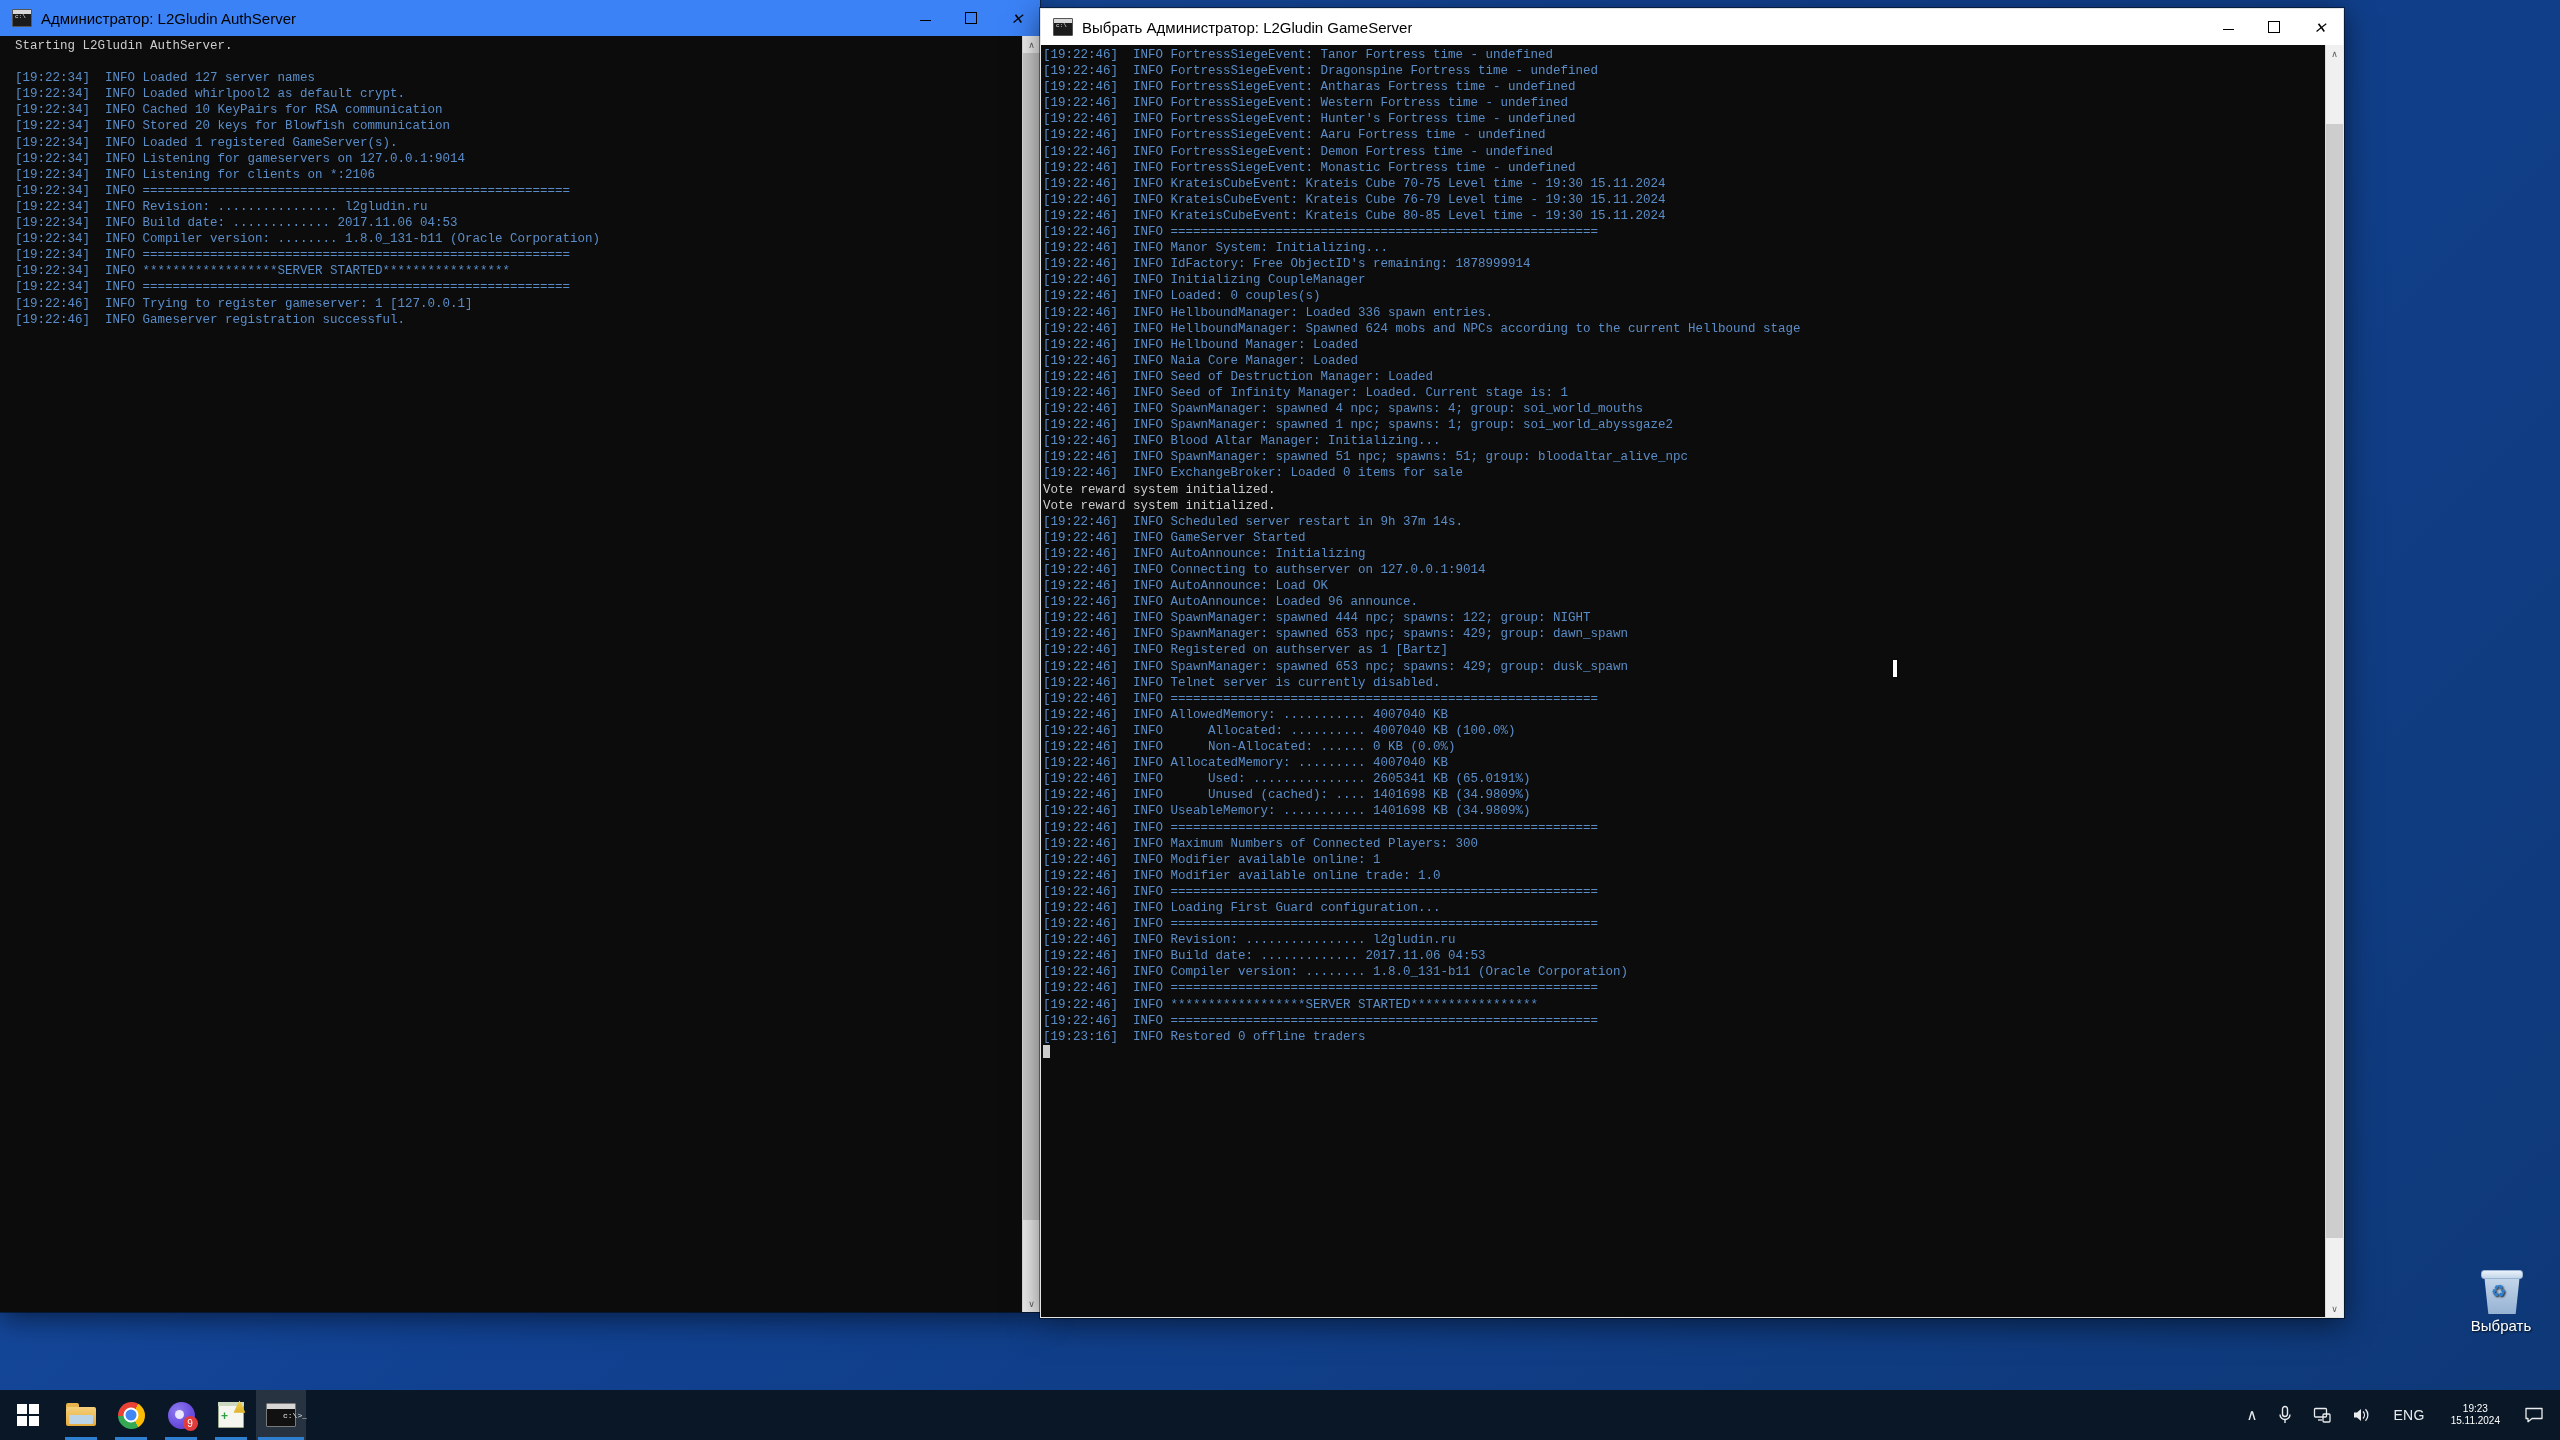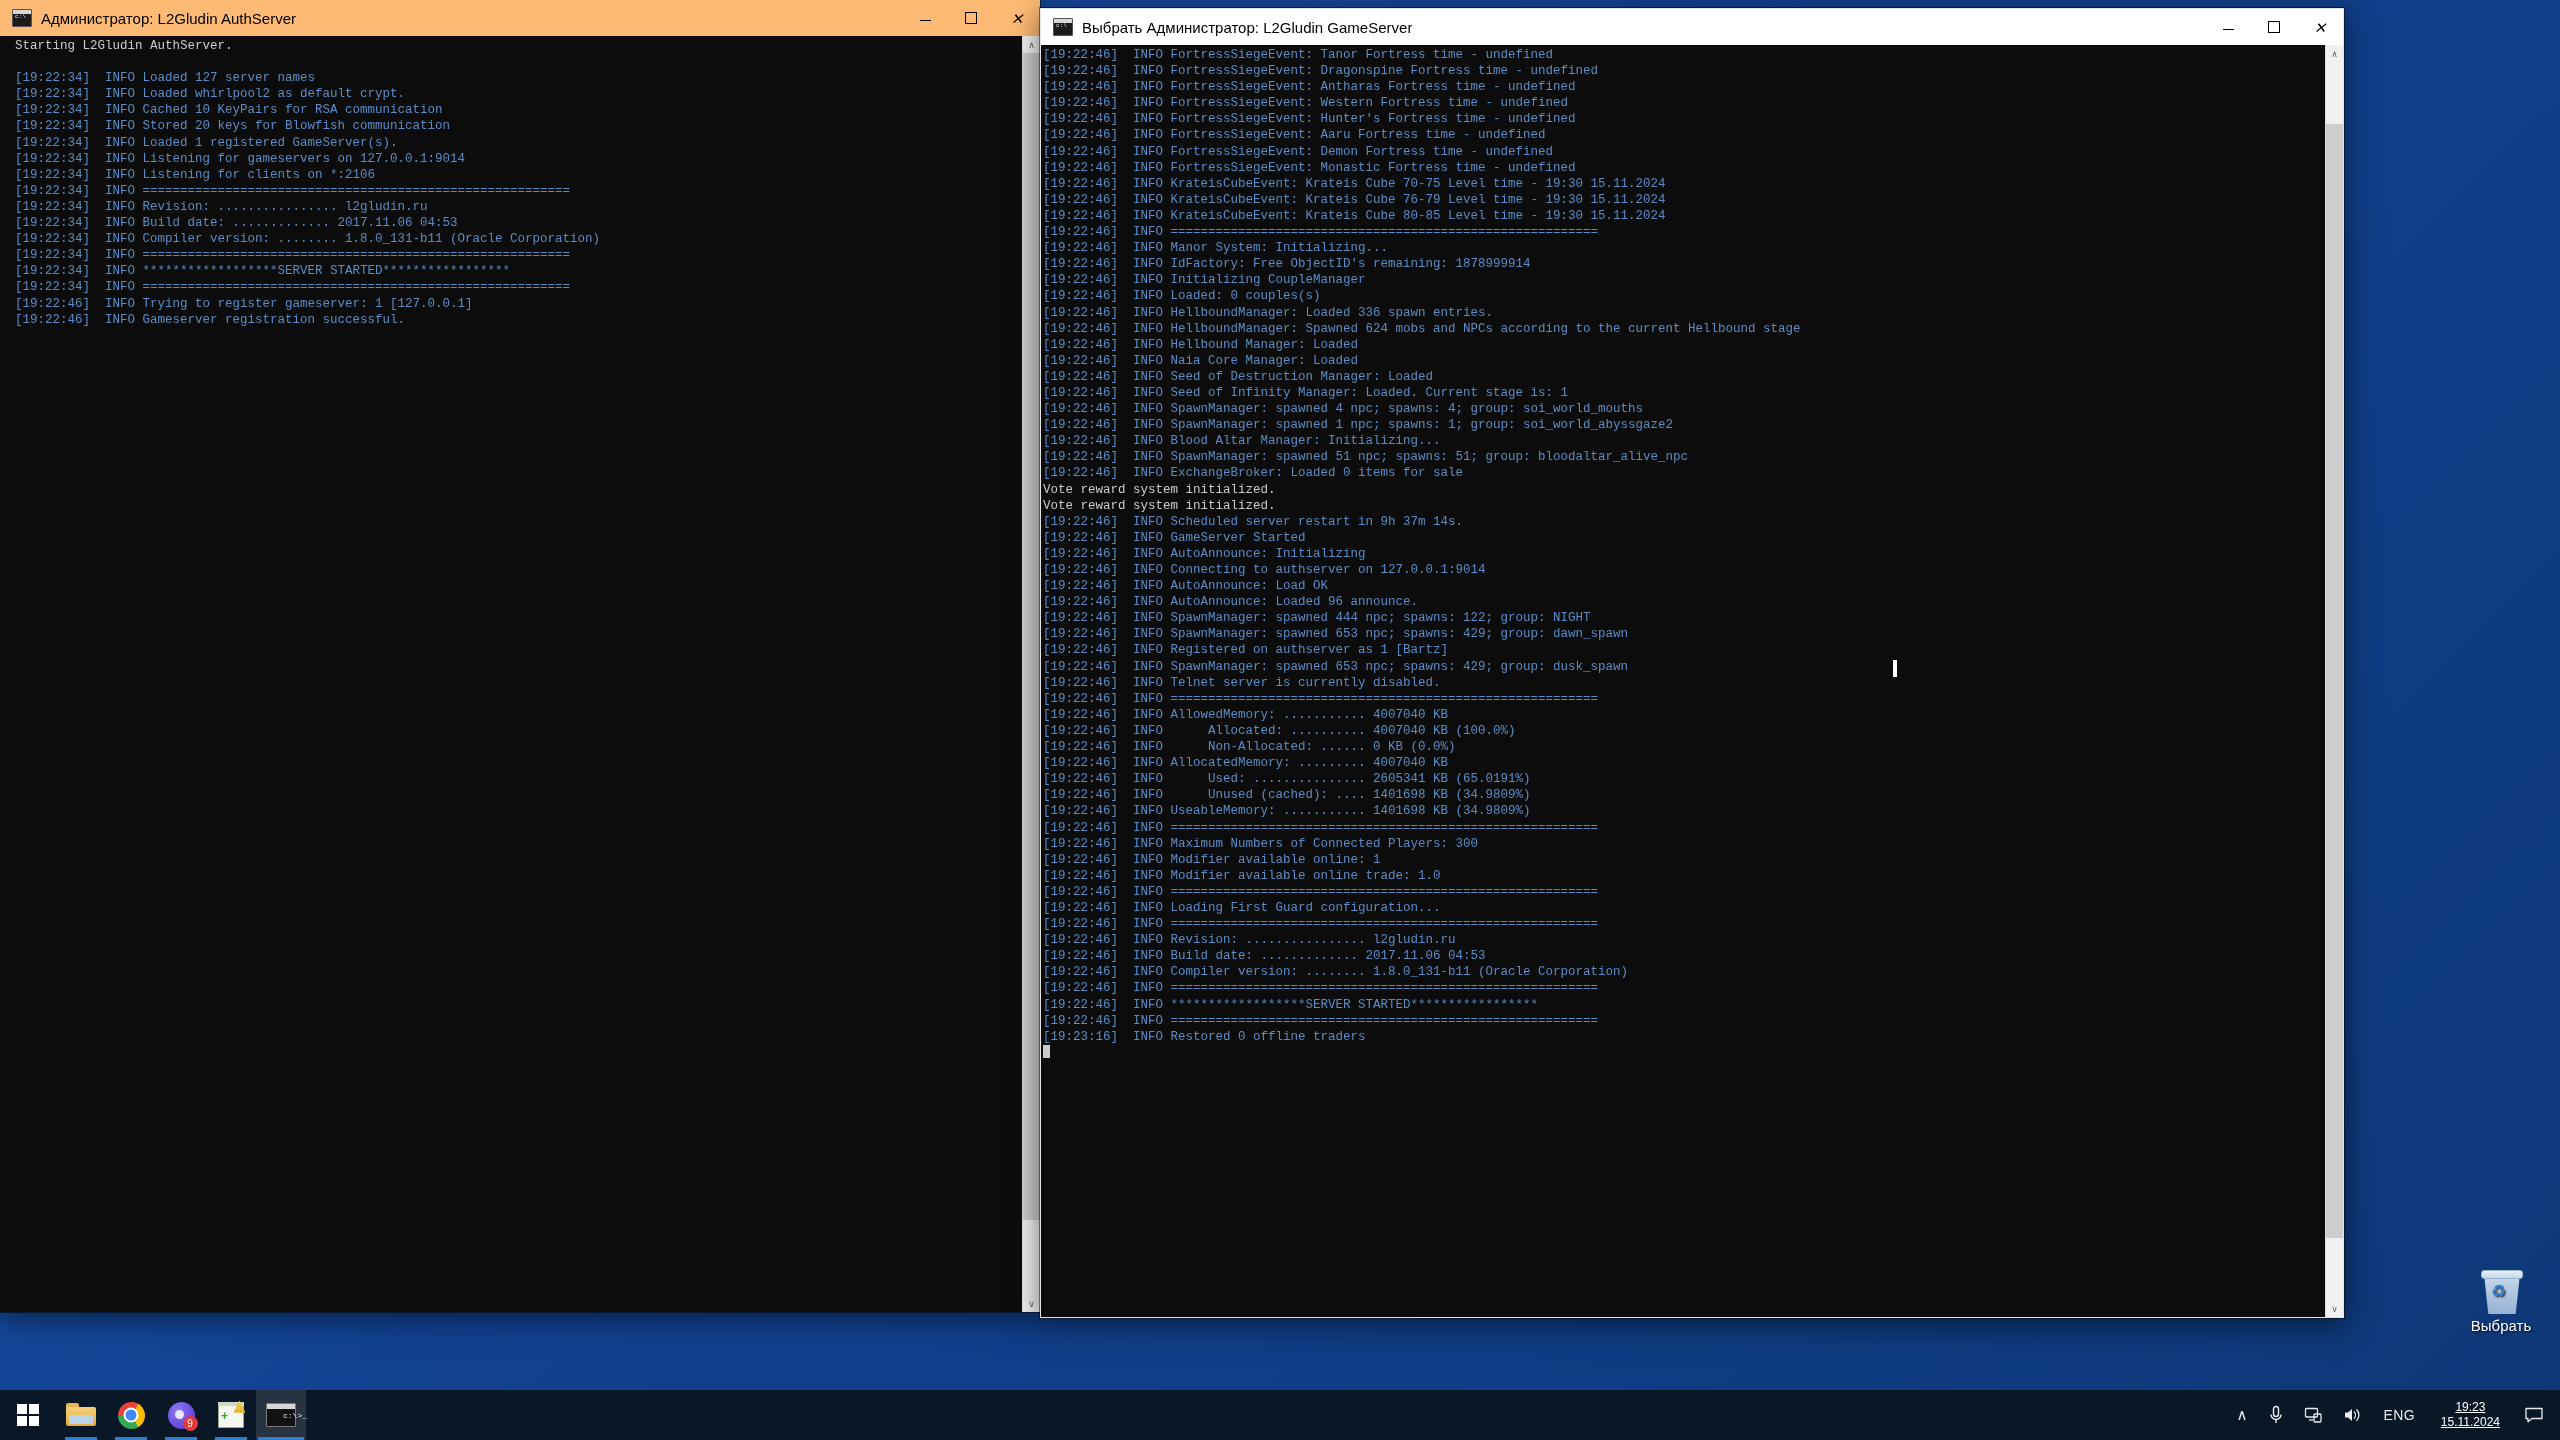--- a/index.html
+++ b/index.html
@@ -180,21 +180,21 @@
     background: #cdcdcd;
   }
 
   
   #auth-window {
     left: 0px;
     top: 0px;
     width: 1040px;
     height: 1312px;
   }
-  #auth-window .titlebar { background: #fdba74; }
+  #auth-window .titlebar { background: #3b82f6; }
   #auth-window .console-text { padding-left: 15px; }
 
   
   #game-window {
     left: 1040px;
     top: 8px;
     width: 1302px;
     height: 1308px;
     border: 1px solid #e4e4e4;
   }
@@ -389,29 +389,28 @@
     color: #e9ecef;
     padding: 0 10px;
     font-size: 15px;
     font-family: "Liberation Sans", sans-serif;
   }
   .tray-item.lang { font-size: 14px; letter-spacing: 0.3px; padding: 0 12px; }
   #tray-clock {
     color: #ffffff;
     text-align: center;
     line-height: 1.22;
-    font-size: 12px;
+    font-size: 10px;
     padding: 0 14px;
     height: 50px;
     display: flex;
     flex-direction: column;
     align-items: center;
     justify-content: center;
     font-family: "Liberation Sans", sans-serif;
-    text-decoration: underline;
   }
   #tray-clock span { display: block; }
 
   .tray-ico svg { display: block; }
 </style>
 </head>
 <body>
 
 <div id="desktop">
 

